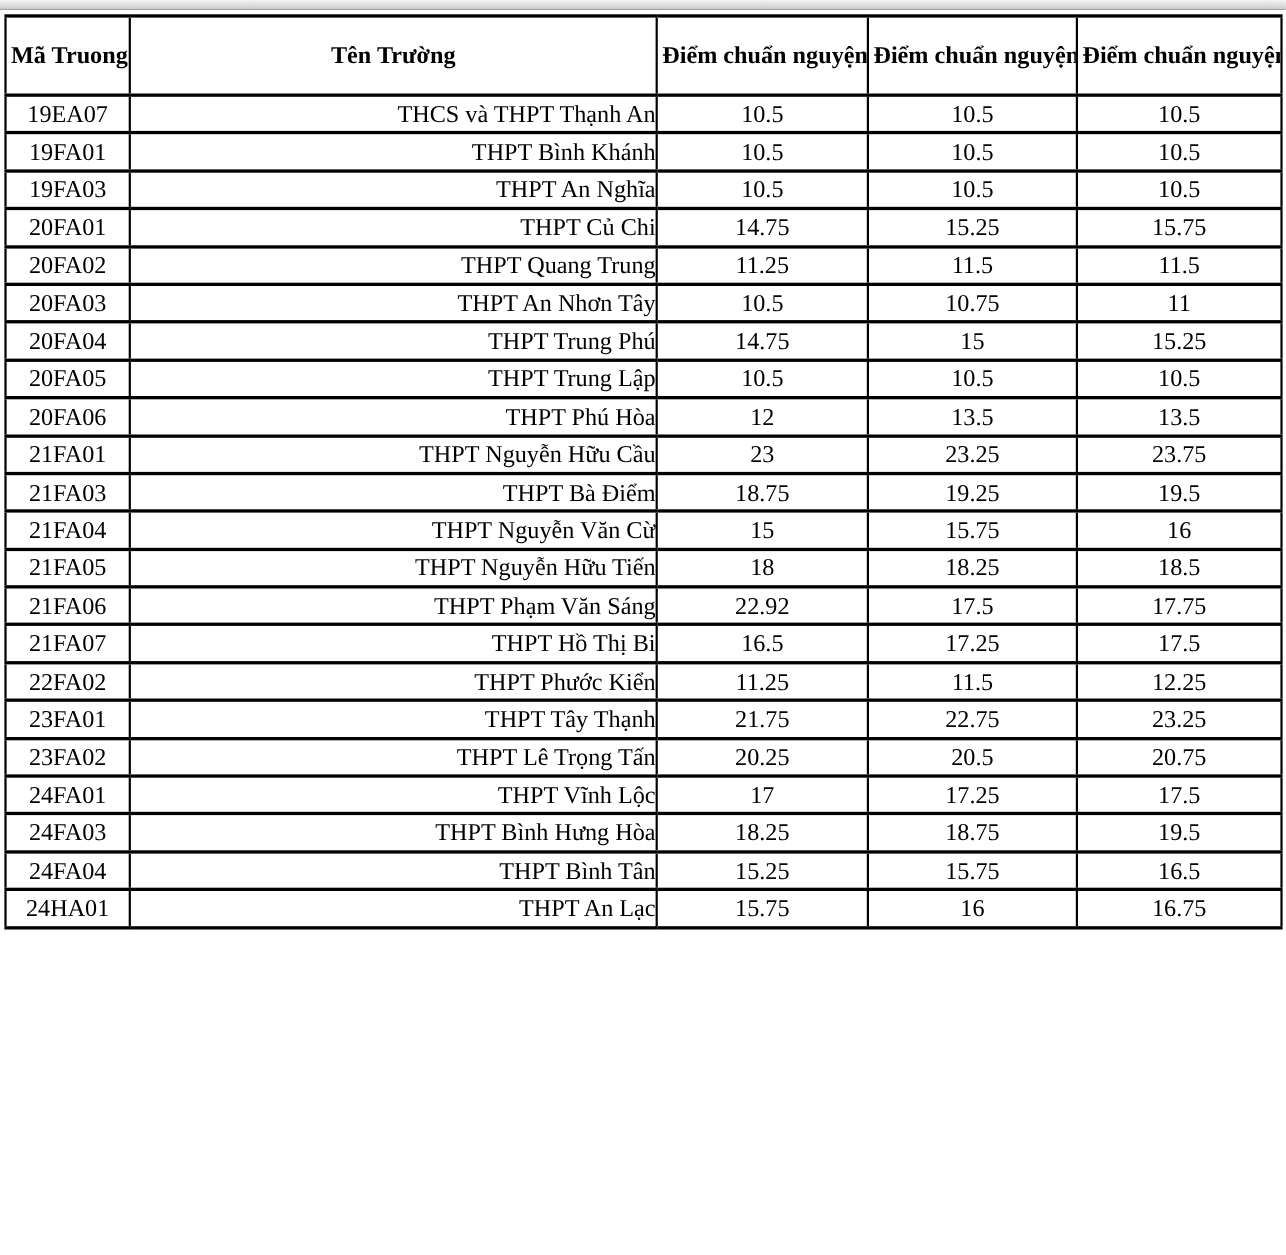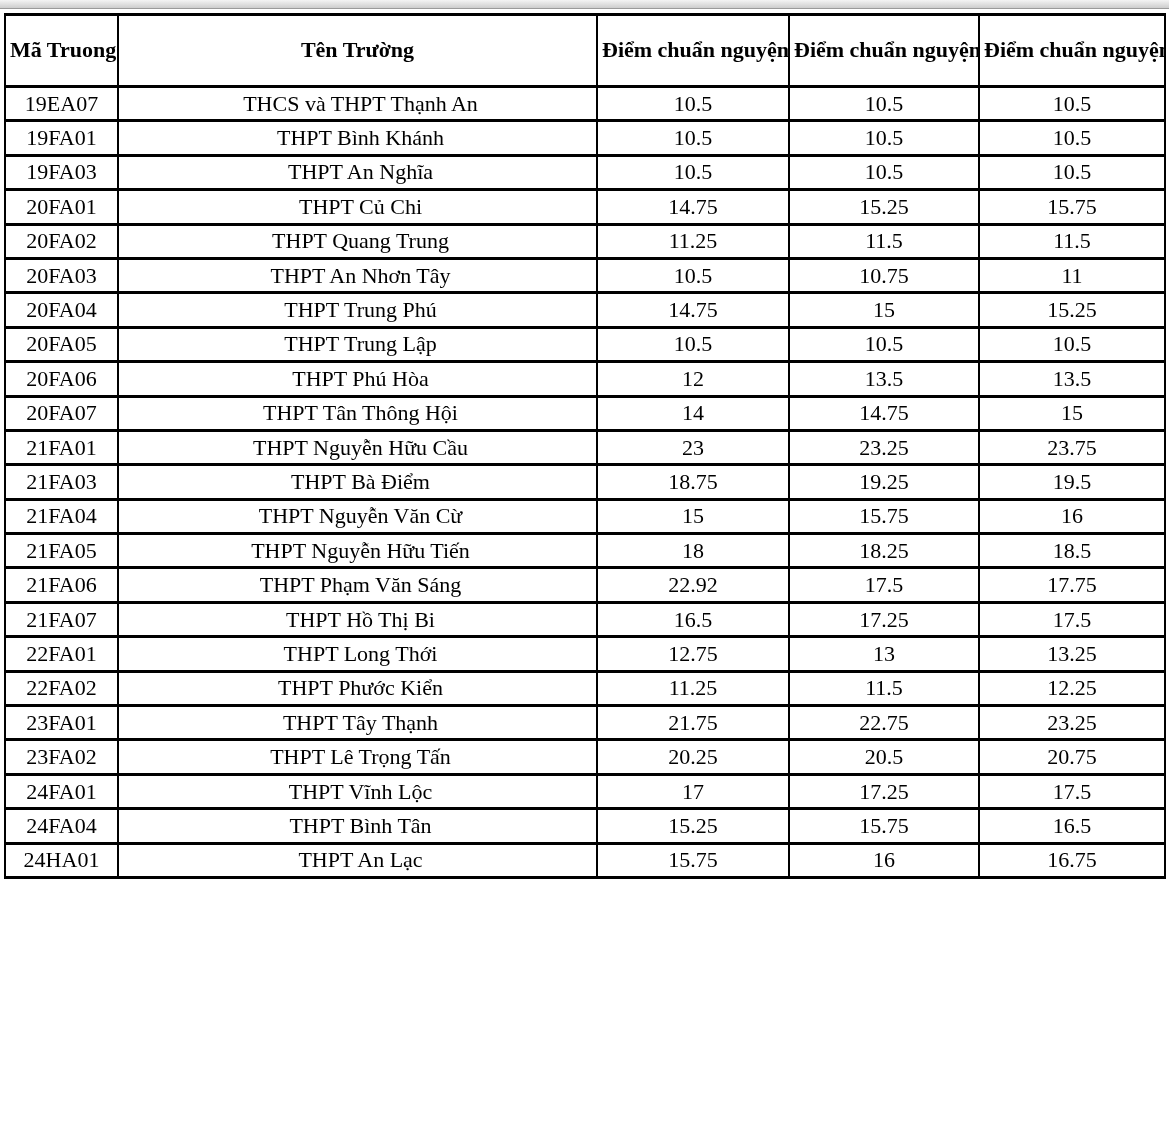--- a/index.html
+++ b/index.html
@@ -40,21 +40,21 @@
     line-height: 1.22;
     padding: 0 4px;
   }
   td {
     font-size: 22px;
     height: 34.4px;
     vertical-align: middle;
     padding: 0;
   }
   td.code, td.score { text-align: center; }
-  td.name { text-align: center; padding-left: 6px; }
+  td.name { text-align: right; padding-left: 6px; }
 </style>
 </head>
 <body>
 
 <div class="top-strip"></div>
 
 <table class="score-table">
   <colgroup>
     <col style="width:113px">
     <col style="width:479px">
@@ -129,27 +129,20 @@
         <td class="score">10.5</td>
       </tr>
       <tr>
         <td class="code">20FA06</td>
         <td class="name">THPT Phú Hòa</td>
         <td class="score">12</td>
         <td class="score">13.5</td>
         <td class="score">13.5</td>
       </tr>
       <tr>
-        <td class="code">20FA07</td>
-        <td class="name">THPT Tân Thông Hội</td>
-        <td class="score">14</td>
-        <td class="score">14.75</td>
-        <td class="score">15</td>
-      </tr>
-      <tr>
         <td class="code">21FA01</td>
         <td class="name">THPT Nguyễn Hữu Cầu</td>
         <td class="score">23</td>
         <td class="score">23.25</td>
         <td class="score">23.75</td>
       </tr>
       <tr>
         <td class="code">21FA03</td>
         <td class="name">THPT Bà Điểm</td>
         <td class="score">18.75</td>
@@ -178,27 +171,20 @@
         <td class="score">17.75</td>
       </tr>
       <tr>
         <td class="code">21FA07</td>
         <td class="name">THPT Hồ Thị Bi</td>
         <td class="score">16.5</td>
         <td class="score">17.25</td>
         <td class="score">17.5</td>
       </tr>
       <tr>
-        <td class="code">22FA01</td>
-        <td class="name">THPT Long Thới</td>
-        <td class="score">12.75</td>
-        <td class="score">13</td>
-        <td class="score">13.25</td>
-      </tr>
-      <tr>
         <td class="code">22FA02</td>
         <td class="name">THPT Phước Kiển</td>
         <td class="score">11.25</td>
         <td class="score">11.5</td>
         <td class="score">12.25</td>
       </tr>
       <tr>
         <td class="code">23FA01</td>
         <td class="name">THPT Tây Thạnh</td>
         <td class="score">21.75</td>
@@ -213,20 +199,27 @@
         <td class="score">20.75</td>
       </tr>
       <tr>
         <td class="code">24FA01</td>
         <td class="name">THPT Vĩnh Lộc</td>
         <td class="score">17</td>
         <td class="score">17.25</td>
         <td class="score">17.5</td>
       </tr>
       <tr>
+        <td class="code">24FA03</td>
+        <td class="name">THPT Bình Hưng Hòa</td>
+        <td class="score">18.25</td>
+        <td class="score">18.75</td>
+        <td class="score">19.5</td>
+      </tr>
+      <tr>
         <td class="code">24FA04</td>
         <td class="name">THPT Bình Tân</td>
         <td class="score">15.25</td>
         <td class="score">15.75</td>
         <td class="score">16.5</td>
       </tr>
       <tr>
         <td class="code">24HA01</td>
         <td class="name">THPT An Lạc</td>
         <td class="score">15.75</td>

